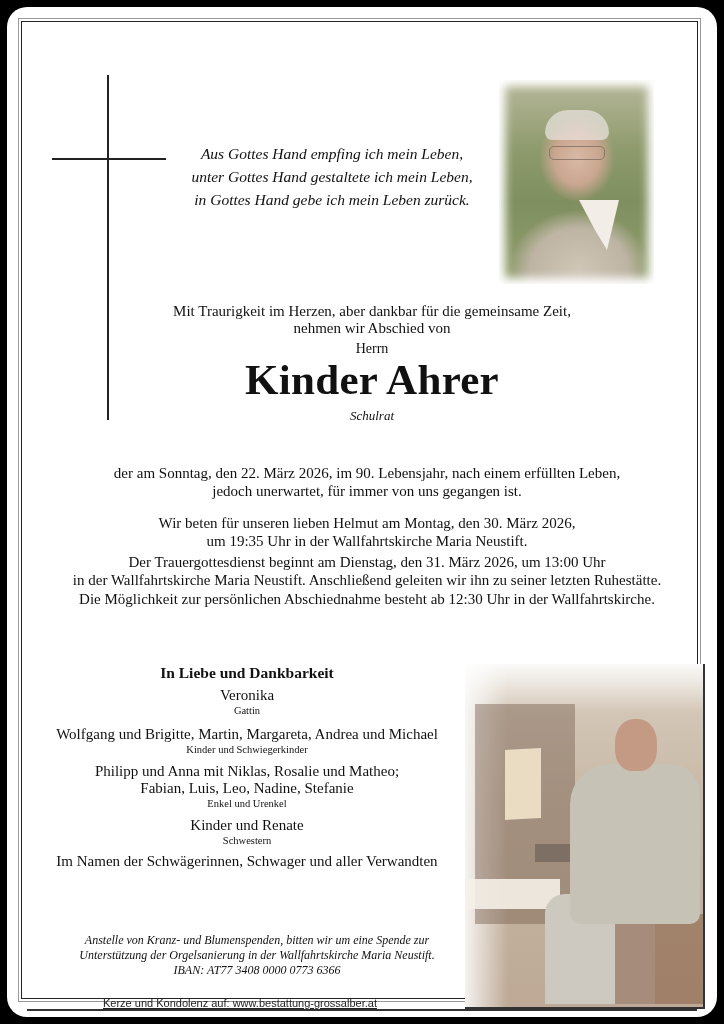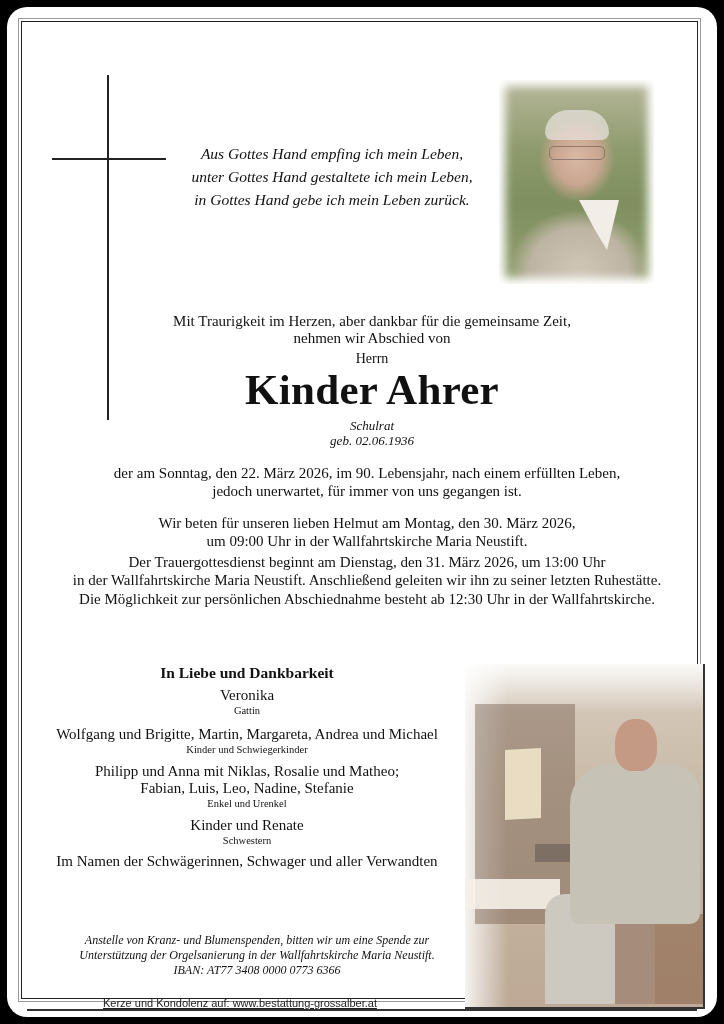--- a/index.html
+++ b/index.html
@@ -39,21 +39,21 @@
   }
   .portrait-glasses {
     position: absolute; left: 50px; top: 66px; width: 56px; height: 14px;
     border: 1.5px solid rgba(120,100,90,0.7); border-radius: 5px; box-sizing: border-box;
   }
   .portrait-collar {
     position: absolute; left: 80px; top: 120px; width: 40px; height: 50px;
     background: #f2ede6; clip-path: polygon(0 0, 100% 0, 70% 100%, 40% 60%);
   }
 
-  .center-block { position: absolute; left: 130px; width: 470px; text-align: center; margin-top: 10px; }
+  .center-block { position: absolute; left: 130px; width: 470px; text-align: center; }
   .intro { top: 296px; font-size: 15px; line-height: 17px; }
   .herrn { top: 334px; font-size: 14px; }
   .name { top: 345px; font-size: 43px; font-weight: bold; letter-spacing: 0.3px; line-height: 56px; }
   .title-info { top: 401px; font-style: italic; font-size: 13px; line-height: 15px; }
 
   .para { position: absolute; left: 60px; width: 600px; text-align: center; font-size: 15px; line-height: 17.5px; }
   .p1 { top: 458px; }
   .p2 { top: 508px; }
   .p3 { top: 547px; }
   .p4 { top: 584px; }
@@ -116,30 +116,29 @@
   </div>
 
   <div class="center-block intro">
     <div>Mit Traurigkeit im Herzen, aber dankbar für die gemeinsame Zeit,</div>
     <div>nehmen wir Abschied von</div>
   </div>
   <div class="center-block herrn">Herrn</div>
   <div class="center-block name">Kinder Ahrer</div>
   <div class="center-block title-info">
     <div>Schulrat</div>
-    <div>geb. 02.06.1936</div>
   </div>
 
   <div class="para p1">
     <div>der am Sonntag, den 22. März 2026, im 90. Lebensjahr, nach einem erfüllten Leben,</div>
     <div>jedoch unerwartet, für immer von uns gegangen ist.</div>
   </div>
   <div class="para p2">
     <div>Wir beten für unseren lieben Helmut am Montag, den 30. März 2026,</div>
-    <div>um 09:00 Uhr in der Wallfahrtskirche Maria Neustift.</div>
+    <div>um 19:35 Uhr in der Wallfahrtskirche Maria Neustift.</div>
   </div>
   <div class="para p3">
     <div>Der Trauergottesdienst beginnt am Dienstag, den 31. März 2026, um 13:00 Uhr</div>
     <div>in der Wallfahrtskirche Maria Neustift. Anschließend geleiten wir ihn zu seiner letzten Ruhestätte.</div>
   </div>
   <div class="para p4">
     <div>Die Möglichkeit zur persönlichen Abschiednahme besteht ab 12:30 Uhr in der Wallfahrtskirche.</div>
   </div>
 
   <div class="family fam-heading">In Liebe und Dankbarkeit</div>

